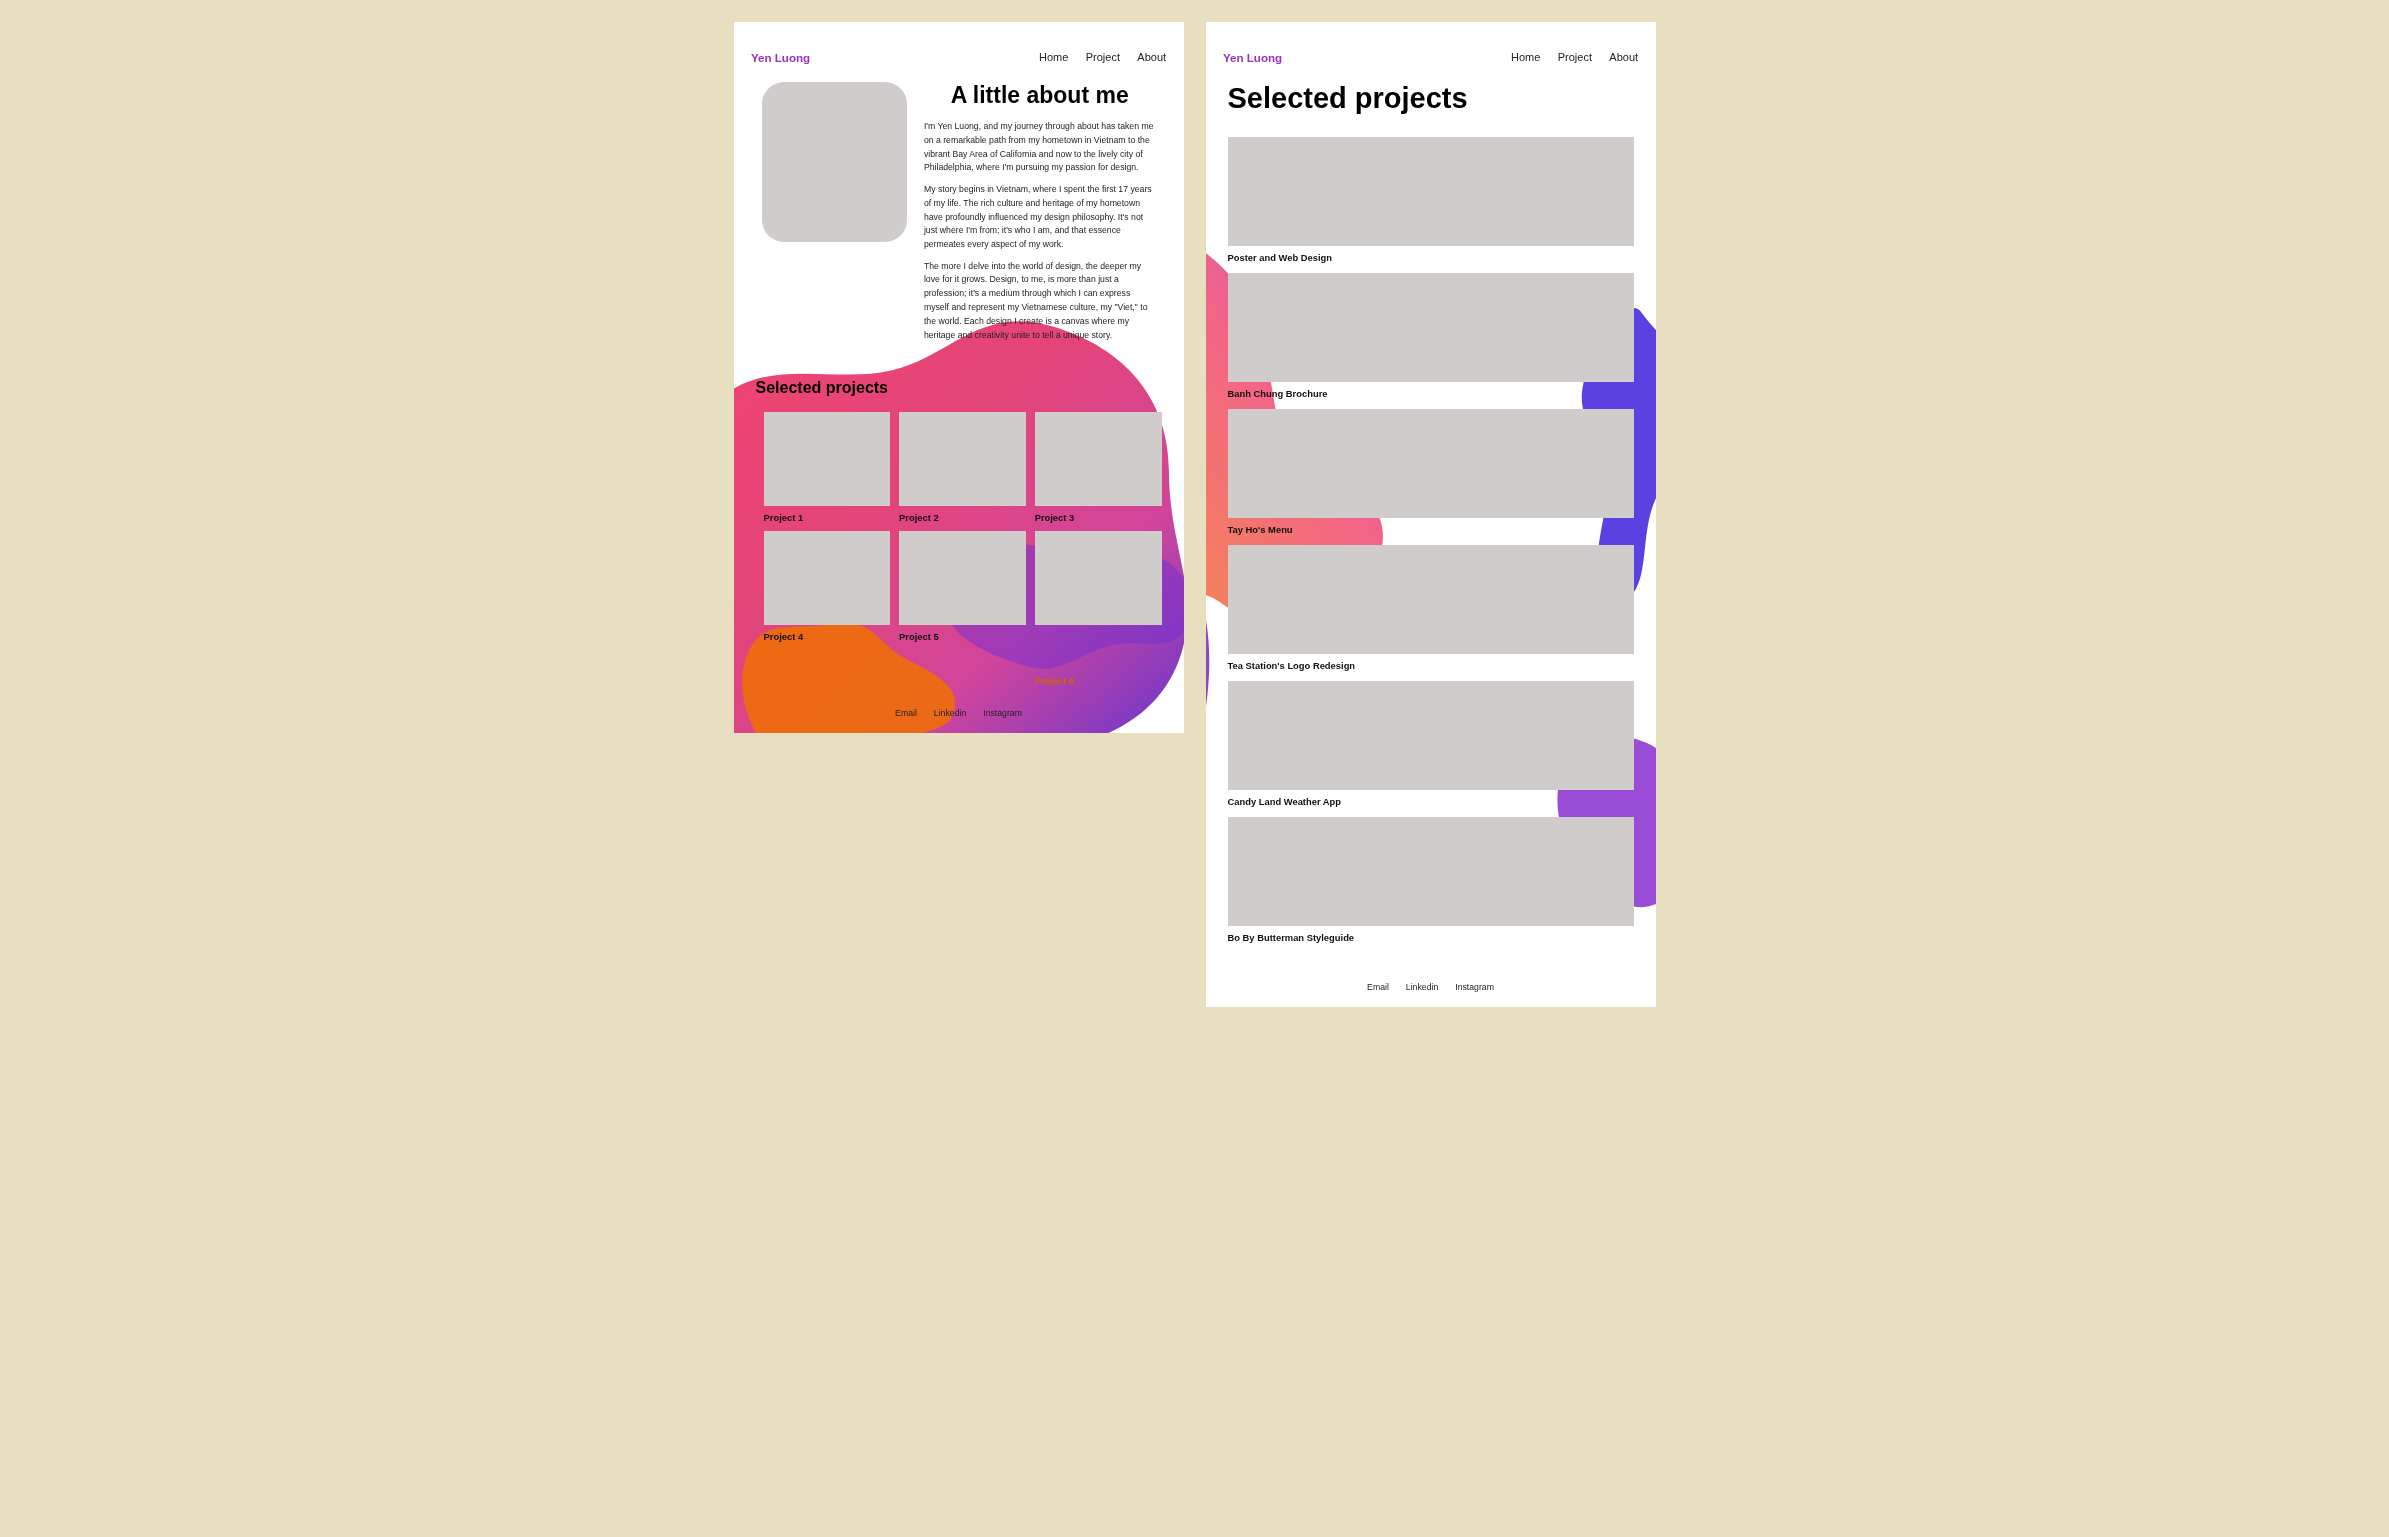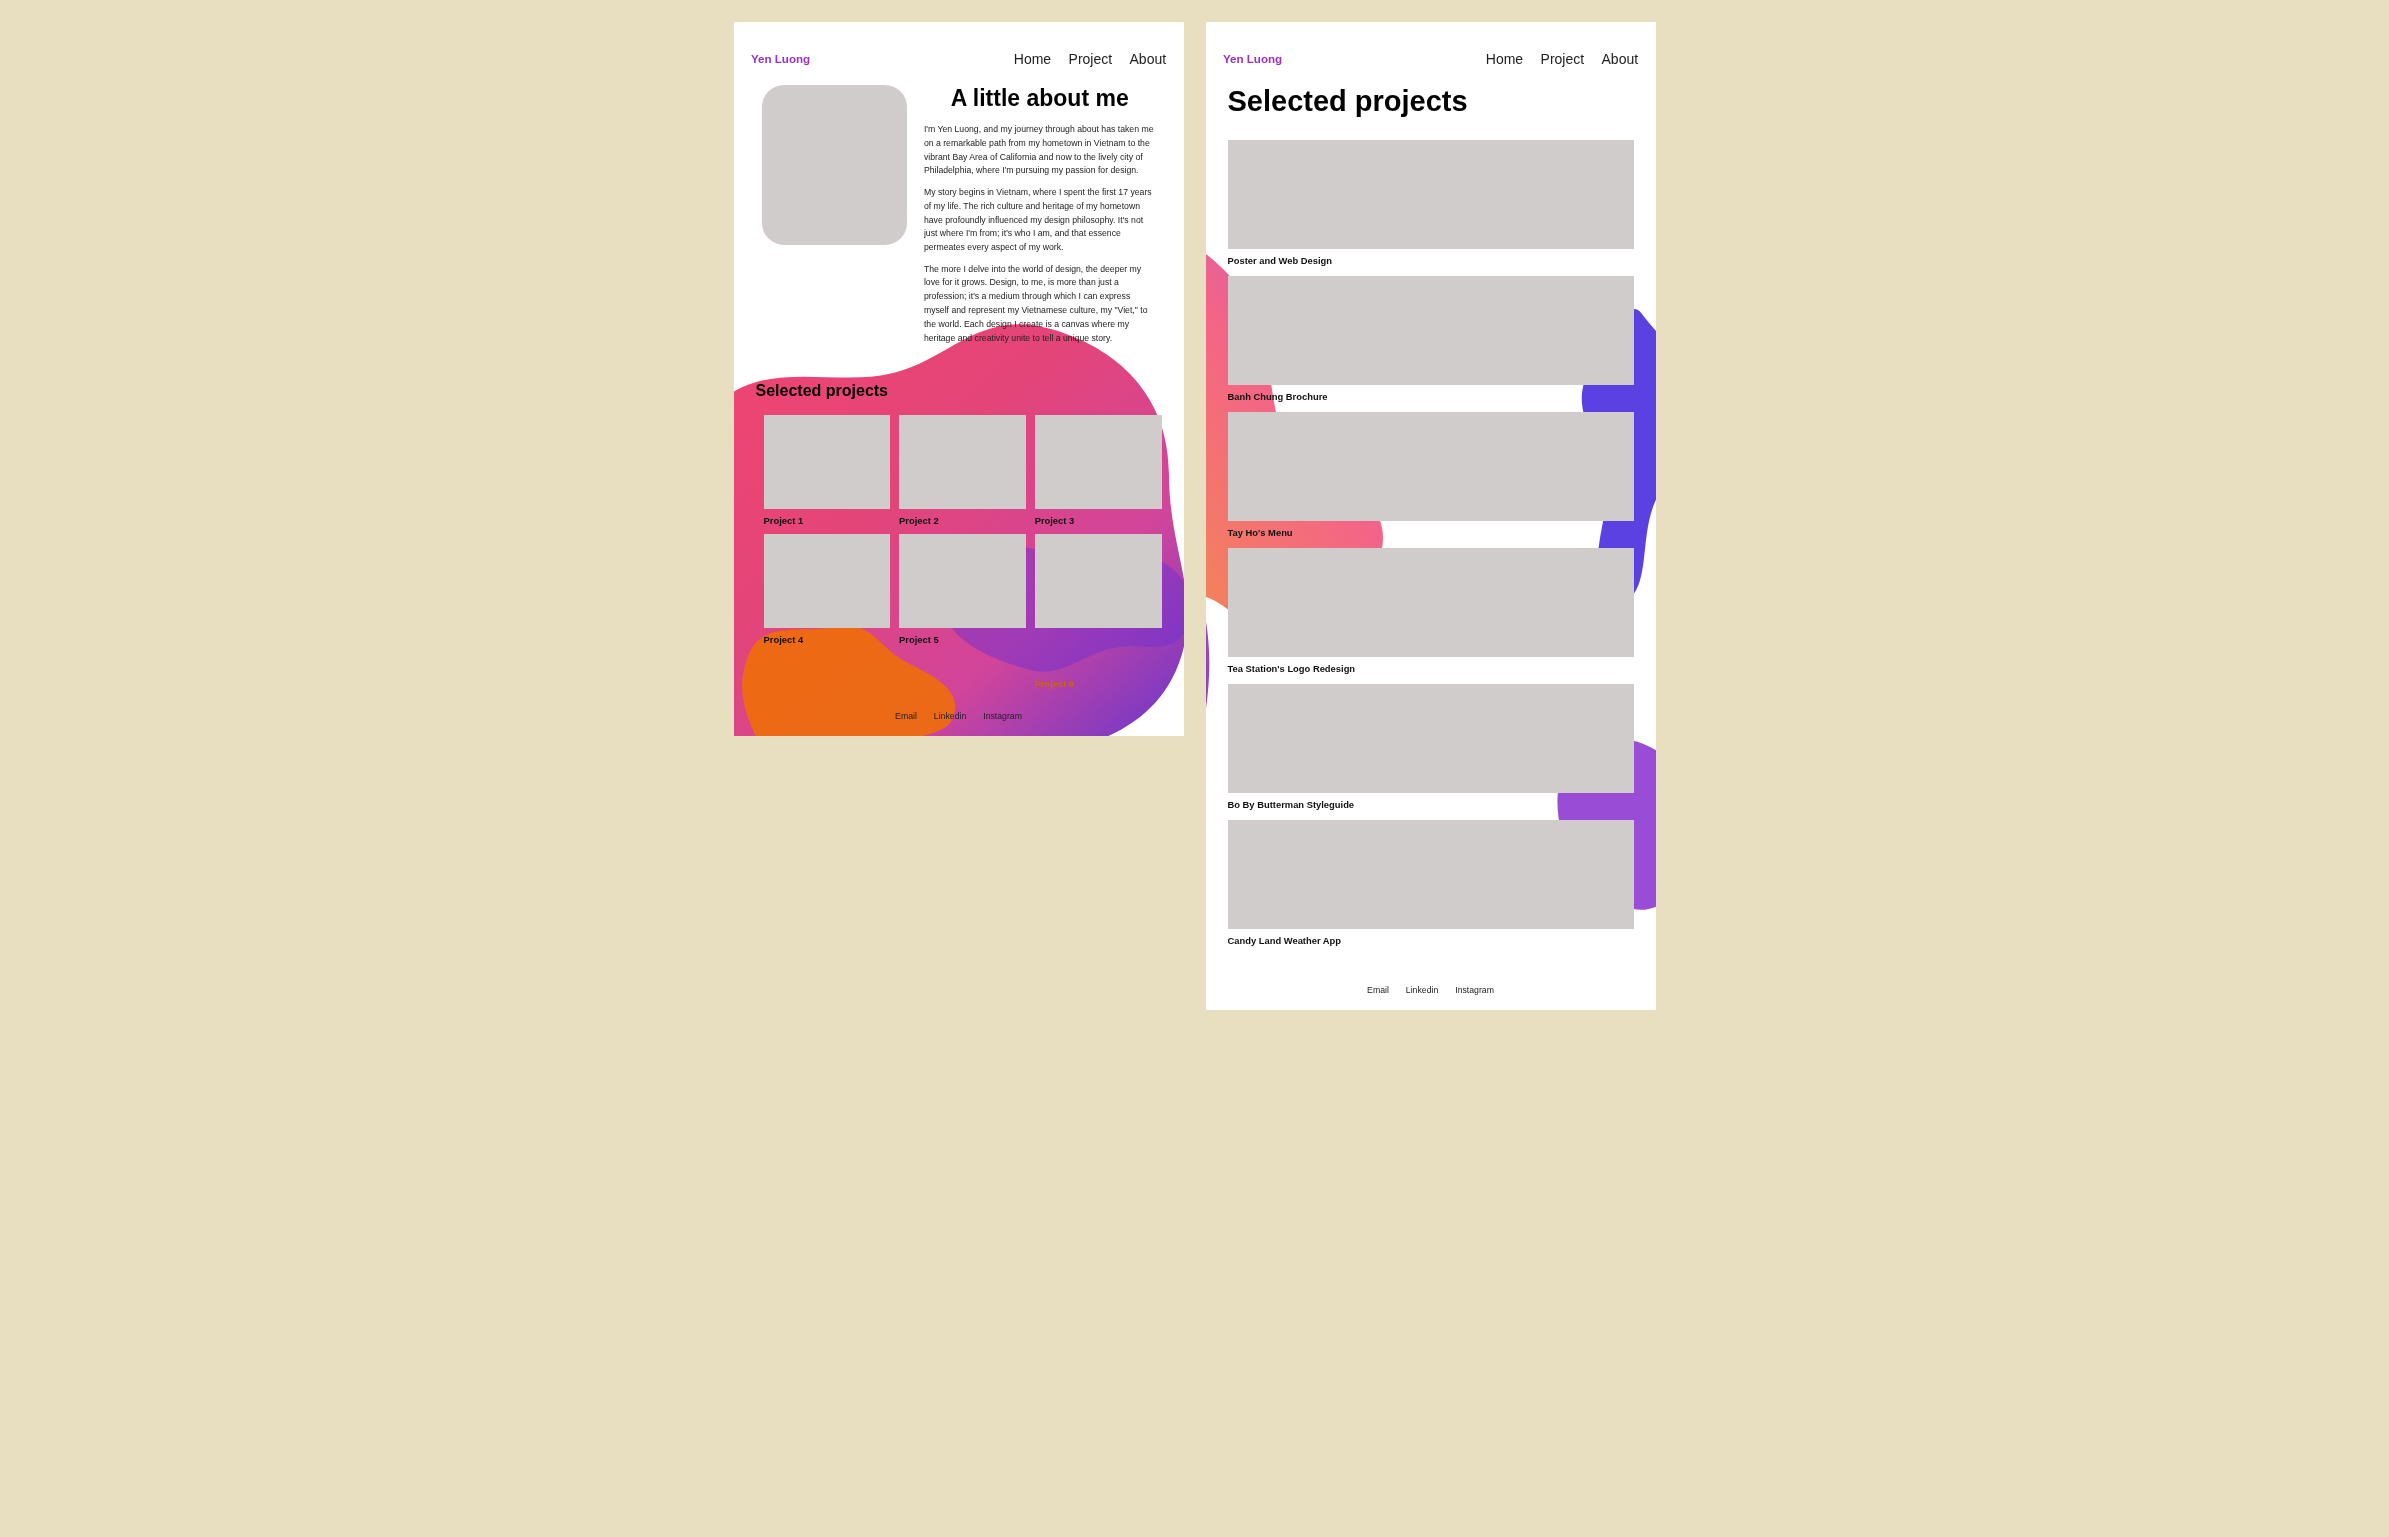--- a/index.html
+++ b/index.html
@@ -38,21 +38,21 @@
       margin-right: auto;
     }
     .nav-links {
       display: flex;
       gap: 17.4px;
       list-style: none;
     }
     .nav-links a {
       text-decoration: none;
       color: #222;
-      font-size: 14px;
+      font-size: 11px;
       font-family: sans-serif;
     }
 
     
     #page1 .blob-bg {
       position: absolute;
       bottom: -14.5px;
       left: -44px;
       width: 508px;
       height: 435px;
@@ -332,25 +332,25 @@
       <div class="project-item2">
         <div class="project-thumb2"></div>
         <span class="project-label2">Tay Ho's Menu</span>
       </div>
       <div class="project-item2">
         <div class="project-thumb2"></div>
         <span class="project-label2">Tea Station's Logo Redesign</span>
       </div>
       <div class="project-item2">
         <div class="project-thumb2"></div>
+        <span class="project-label2">Candy Land Weather App</span>
+      </div>
+      <div class="project-item2">
+        <div class="project-thumb2"></div>
         <span class="project-label2">Bo By Butterman Styleguide</span>
-      </div>
-      <div class="project-item2">
-        <div class="project-thumb2"></div>
-        <span class="project-label2">Candy Land Weather App</span>
       </div>
     </div>
   </div>
 
   <footer>
     <a>Email</a>
     <a>Linkedin</a>
     <a>Instagram</a>
   </footer>
 </div>

